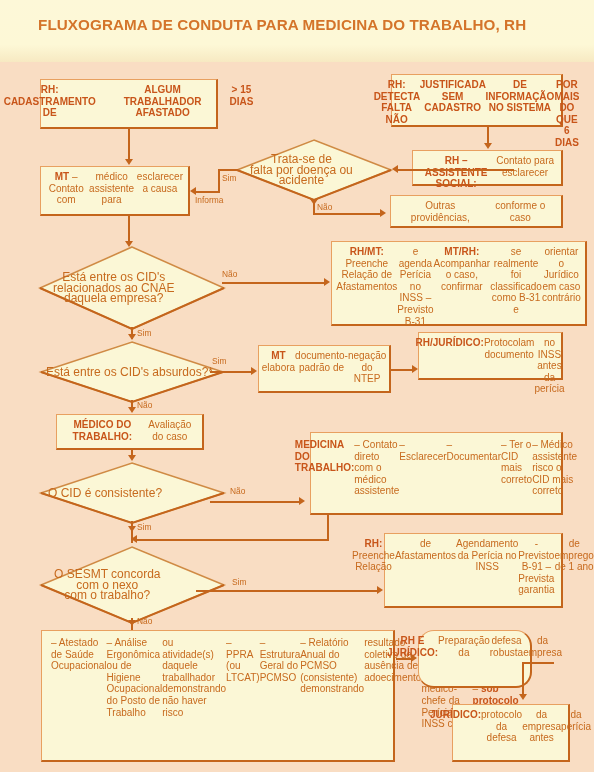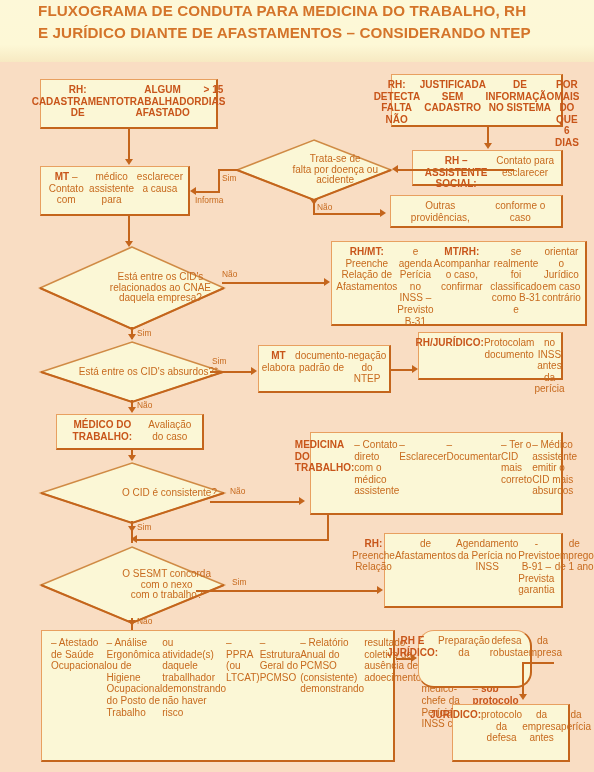--- a/index.html
+++ b/index.html
@@ -10,21 +10,21 @@
     overflow:hidden;
     position:relative;
   }
   #stage{position:relative;width:594px;height:772px;overflow:hidden;}
 
   
   .title-band{
     position:absolute;left:0;top:0;width:594px;height:62px;
     background:linear-gradient(180deg,#fdf8d8 0%,#fdf8d6 72%,#f7e9c2 100%);
     box-sizing:border-box;
-    padding:0 14px 0 38px;
+    padding:14px 14px 0 38px;
   }
   .title-band .tl{
     color:#d4742a;
     font-weight:bold;
     font-size:15.2px;
     line-height:22px;
     letter-spacing:0.1px;
     white-space:nowrap;
   }
 
@@ -55,22 +55,22 @@
     position:absolute;
   }
   .dia .shape{
     position:absolute;inset:0;
     background:#fbf7d6;
     clip-path:polygon(50% 0,100% 50%,50% 100%,0 50%);
   }
   .dia svg{position:absolute;left:0;top:0;overflow:visible;}
   .dia .txt{
     position:absolute;inset:0;
-    display:flex;align-items:center;justify-content:flex-end;
-    color:#c76a1e;font-size:10px;line-height:10.6px;text-align:center;
+    display:flex;align-items:center;justify-content:flex-start;
+    color:#c76a1e;font-size:12px;line-height:10.6px;text-align:center;
     padding:0 14px;box-sizing:border-box;
   }
 
   
   .ln-v,.ln-h{position:absolute;background:#c4651c;}
   .ln-v{width:2px;}
   .ln-h{height:2px;}
   .arw{position:absolute;width:0;height:0;}
   .arw.down{border-left:4px solid transparent;border-right:4px solid transparent;border-top:6px solid #c4651c;}
   .arw.right{border-top:4px solid transparent;border-bottom:4px solid transparent;border-left:6px solid #c4651c;}
@@ -79,24 +79,23 @@
     position:absolute;color:#c76a1e;font-size:8.4px;line-height:9px;white-space:nowrap;
   }
 </style>
 </head>
 <body>
 
 <div id="stage">
 
   <div class="title-band">
     <div class="tl">FLUXOGRAMA DE CONDUTA PARA MEDICINA DO TRABALHO, RH</div>
-    <div class="tl">E JURÍDICO DIANTE DE AFASTAMENTOS – CONSIDERANDO NTEP</div>
-  </div>
-
-  <div class="box" style="left:40px;top:79px;width:178px;height:50px;">
+  </div>
+
+  <div class="box" style="left:40px;top:79px;width:178px;height:50px;gap:28px;">
     <span class="ln hdr">RH: CADASTRAMENTO DE</span>
     <span class="ln hdr">ALGUM TRABALHADOR AFASTADO</span>
     <span class="ln hdr">&gt; 15 DIAS</span>
   </div>
 
   <div class="box" style="left:391px;top:74px;width:172px;height:53px;">
     <span class="ln hdr">RH: DETECTA FALTA NÃO</span>
     <span class="ln hdr">JUSTIFICADA SEM CADASTRO</span>
     <span class="ln hdr">DE INFORMAÇÃO NO SISTEMA</span>
     <span class="ln hdr">POR MAIS DO QUE 6 DIAS</span>
@@ -143,21 +142,21 @@
     <span class="ln hdr">MÉDICO DO TRABALHO:</span>
     <span class="ln">Avaliação do caso</span>
   </div>
 
   <div class="box left" style="left:310px;top:432px;width:253px;height:83px;padding:6px 24px;">
     <span class="ln hdr">MEDICINA DO TRABALHO:</span>
     <span class="ln">– Contato direto com o médico assistente</span>
     <span class="ln">– Esclarecer</span>
     <span class="ln">– Documentar</span>
     <span class="ln">– Ter o CID mais correto</span>
-    <span class="ln">– Médico assistente emitir o CID mais absurdos</span>
+    <span class="ln">– Médico assistente risco o CID mais correto</span>
   </div>
 
   <div class="box" style="left:384px;top:533px;width:179px;height:75px;">
     <span class="ln"><b>RH:</b><span> Preenche Relação</span></span>
     <span class="ln">de Afastamentos</span>
     <span class="ln">Agendamento da Perícia no INSS</span>
     <span class="ln">- Previsto B-91 – Prevista garantia</span>
     <span class="ln">de emprego de 1 ano</span>
   </div>
 

